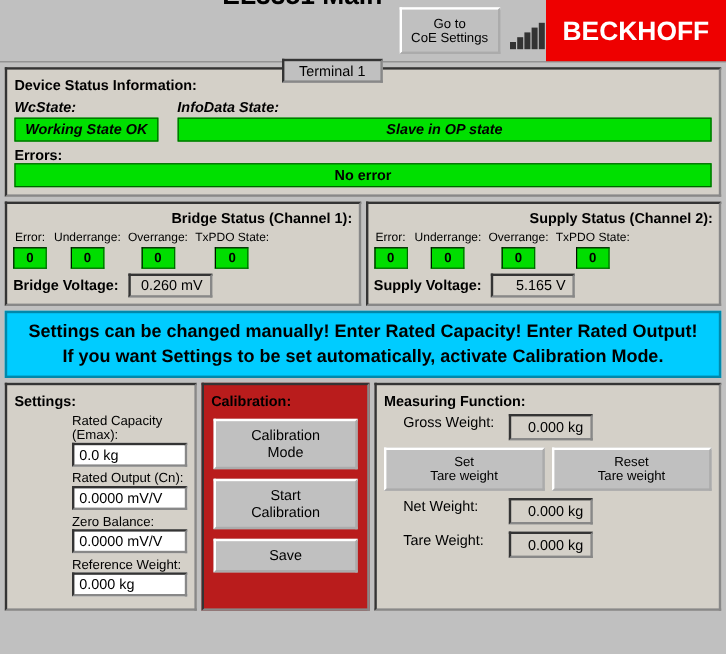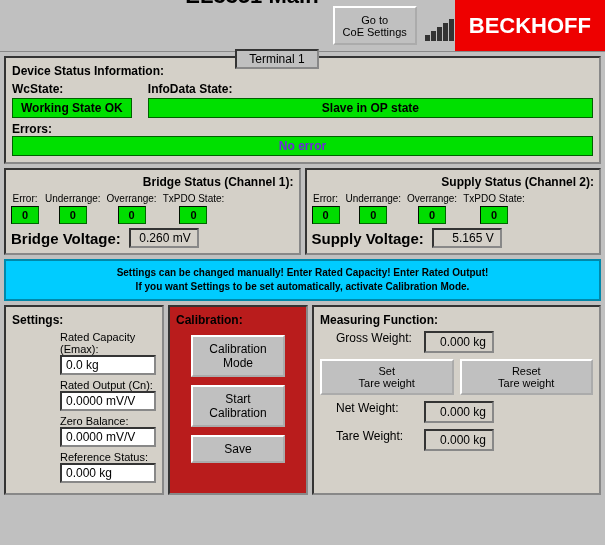--- a/index.html
+++ b/index.html
@@ -102,39 +102,40 @@
       border: 2px inset #888;
       background: #d4d0c8;
       padding: 6px;
     }
 
     .status-row {
       display: flex;
       gap: 16px;
       margin-bottom: 4px;
       align-items: flex-start;
+      font-style: italic;
     }
     .status-col label {
       font-weight: bold;
       font-size: 12px;
       display: block;
       margin-bottom: 2px;
     }
     .green-box {
       background: #00e000;
       color: #000;
       border: 1px solid #006000;
       padding: 2px 8px;
       font-size: 12px;
       font-weight: bold;
       display: inline-block;
     }
     .green-box-wide {
       background: #00e000;
-      color: #6d28d9;
+      color: #000000;
       border: 1px solid #006000;
       padding: 2px 0;
       font-size: 12px;
       font-weight: bold;
       display: block;
       text-align: center;
       width: 100%;
     }
     .errors-row label {
       font-weight: bold;
@@ -184,38 +185,38 @@
       font-size: 11px;
       font-weight: bold;
     }
     .voltage-row {
       display: flex;
       align-items: center;
       gap: 8px;
     }
     .voltage-row label {
       font-weight: bold;
-      font-size: 15px;
+      font-size: 12px;
     }
     .voltage-field {
       background: #d4d0c8;
       border: 2px inset #888;
       padding: 1px 6px;
       font-size: 12px;
       min-width: 70px;
       text-align: right;
     }
 
     
     .warning-banner {
       margin: 0 4px 4px 4px;
       background: #00ccff;
       border: 2px solid #0088aa;
       padding: 5px 8px;
-      font-size: 10px;
+      font-size: 15px;
       font-weight: bold;
       text-align: center;
       color: #000;
       line-height: 1.4;
     }
 
     
     .bottom-row {
       display: flex;
       gap: 4px;
@@ -260,21 +261,21 @@
 
     .cal-btn {
       background: #c0c0c0;
       border: 2px outset #fff;
       padding: 5px 8px;
       font-size: 12px;
       text-align: center;
       cursor: pointer;
       margin: 4px auto;
       display: block;
-      width: 94px;
+      width: 120px;
     }
 
     .meas-row {
       display: flex;
       gap: 8px;
       margin-bottom: 6px;
       margin-left: 16px;
     }
     .meas-label {
       font-size: 12px;
@@ -414,21 +415,21 @@
     </div>
     <div class="field-group">
       <label>Rated Output (Cn):</label>
       <input class="input-field" type="text" value="0.0000 mV/V" style="">
     </div>
     <div class="field-group">
       <label>Zero Balance:</label>
       <input class="input-field" type="text" value="0.0000 mV/V" style="">
     </div>
     <div class="field-group">
-      <label>Reference Status:</label>
+      <label>Reference Weight:</label>
       <input class="input-field" type="text" value="0.000 kg" style="">
     </div>
   </div>
 
   <div class="calibration-panel">
     <div class="section-title">Calibration:</div>
     <button class="cal-btn">Calibration<br>Mode</button>
     <button class="cal-btn">Start<br>Calibration</button>
     <button class="cal-btn">Save</button>
   </div>

